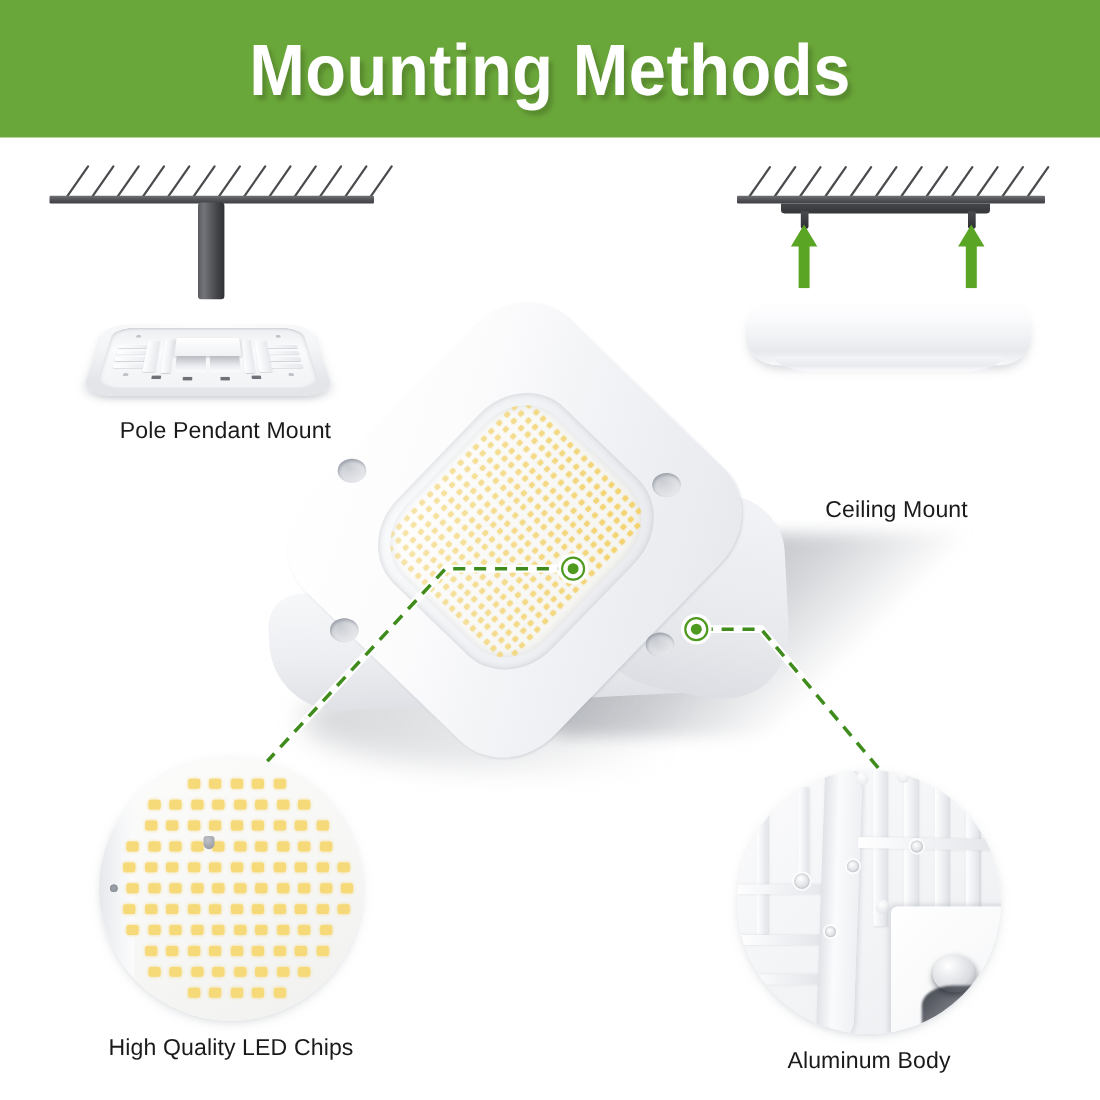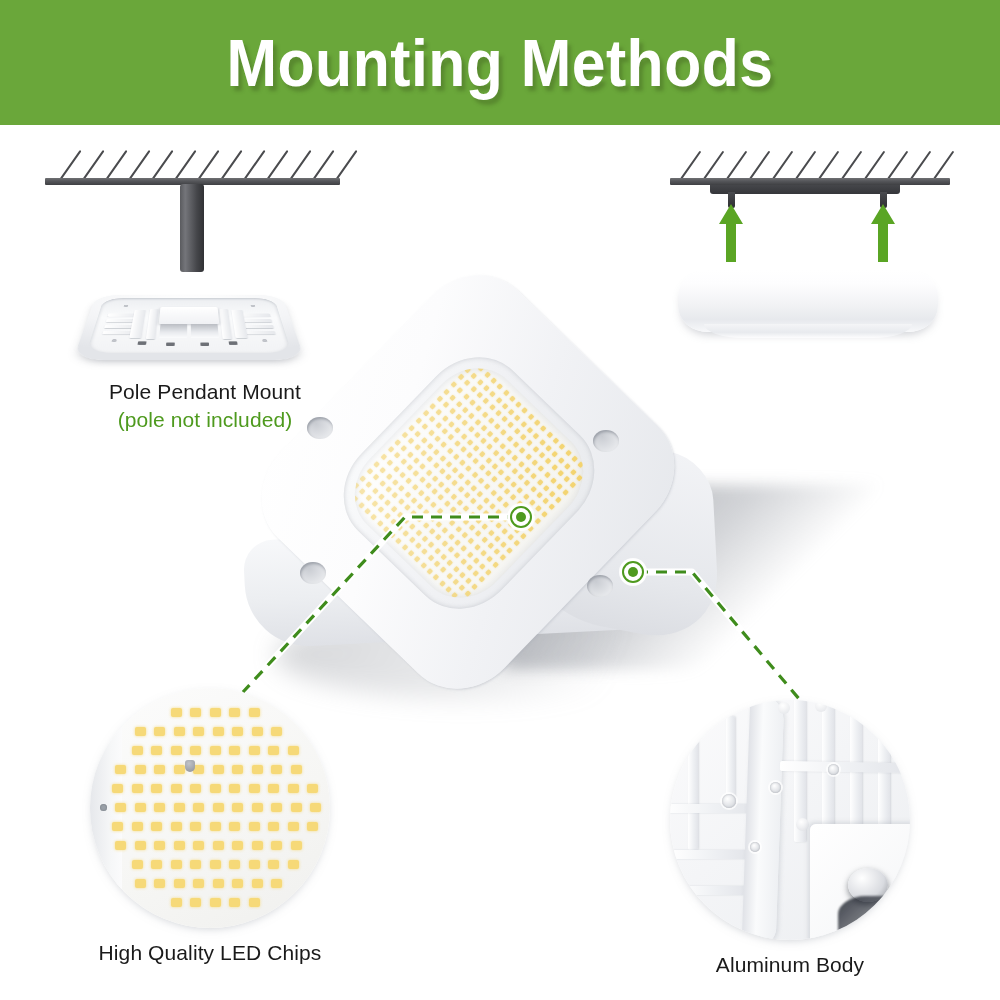--- a/index.html
+++ b/index.html
@@ -372,21 +372,20 @@
         <div class="tdscrew" style="left:194px; top:96px;"></div>
 
         <div class="tdvent" style="left:62px;  top:100px;"></div>
         <div class="tdvent" style="left:92px;  top:102px;"></div>
         <div class="tdvent" style="left:128px; top:102px;"></div>
         <div class="tdvent" style="left:158px; top:100px;"></div>
       </div>
     </div>
 
     <div class="caption" style="left:0; top:240px; width:320px;">Pole Pendant Mount</div>
-    <div class="caption sub" style="left:0; top:268px; width:320px;">(pole not included)</div>
   </div>
 
   <div class="panel" style="left:670px; top:142px; width:290px; height:210px;">
 
     <div>
       <div class="hatch-group" style="left:6px; top:0px; width:280px; height:38px;">
         <div class="hatch" style="left:4px;  top:3px; height:34px;"></div>
         <div class="hatch" style="left:27px; top:3px; height:34px;"></div>
         <div class="hatch" style="left:50px; top:3px; height:34px;"></div>
         <div class="hatch" style="left:73px; top:3px; height:34px;"></div>
@@ -416,20 +415,21 @@
         <polygon points="13,0 25,20 18,20 18,58 8,58 8,20 1,20" fill="#5aa524"></polygon>
       </svg>
     </div>
 
     <div style="position:absolute; left:8px; top:128px;">
       <div class="disc">
         <div class="disc-lip"></div>
       </div>
     </div>
 
+    <div class="caption" style="left:0; top:310px; width:290px;">Ceiling Mount</div>
   </div>
 
   <div class="main-wrap" style="left:215px; top:300px; width:600px; height:430px;">
 
     <div class="main-shadow" style="left:330px; top:185px; width:290px; height:185px; transform:skewX(-28deg); border-radius:20px;"></div>
     <div class="main-shadow" style="left:60px; top:310px; width:430px; height:90px; border-radius:50%; filter:blur(12px); opacity:0.5;"></div>
 
     <div class="main-side" style="left:30px; top:230px; width:432px; height:108px; transform:rotate(-3deg); border-radius:40px 60px 86px 86px;"></div>
     <div class="main-side" style="left:300px; top:140px; width:200px; height:190px; transform:rotate(-3deg) skewY(14deg); border-radius:40px 40px 80px 80px; background:linear-gradient(to bottom,#f2f3f6 0%,#e6e8ec 70%,#dcdee3 100%);"></div>
 

